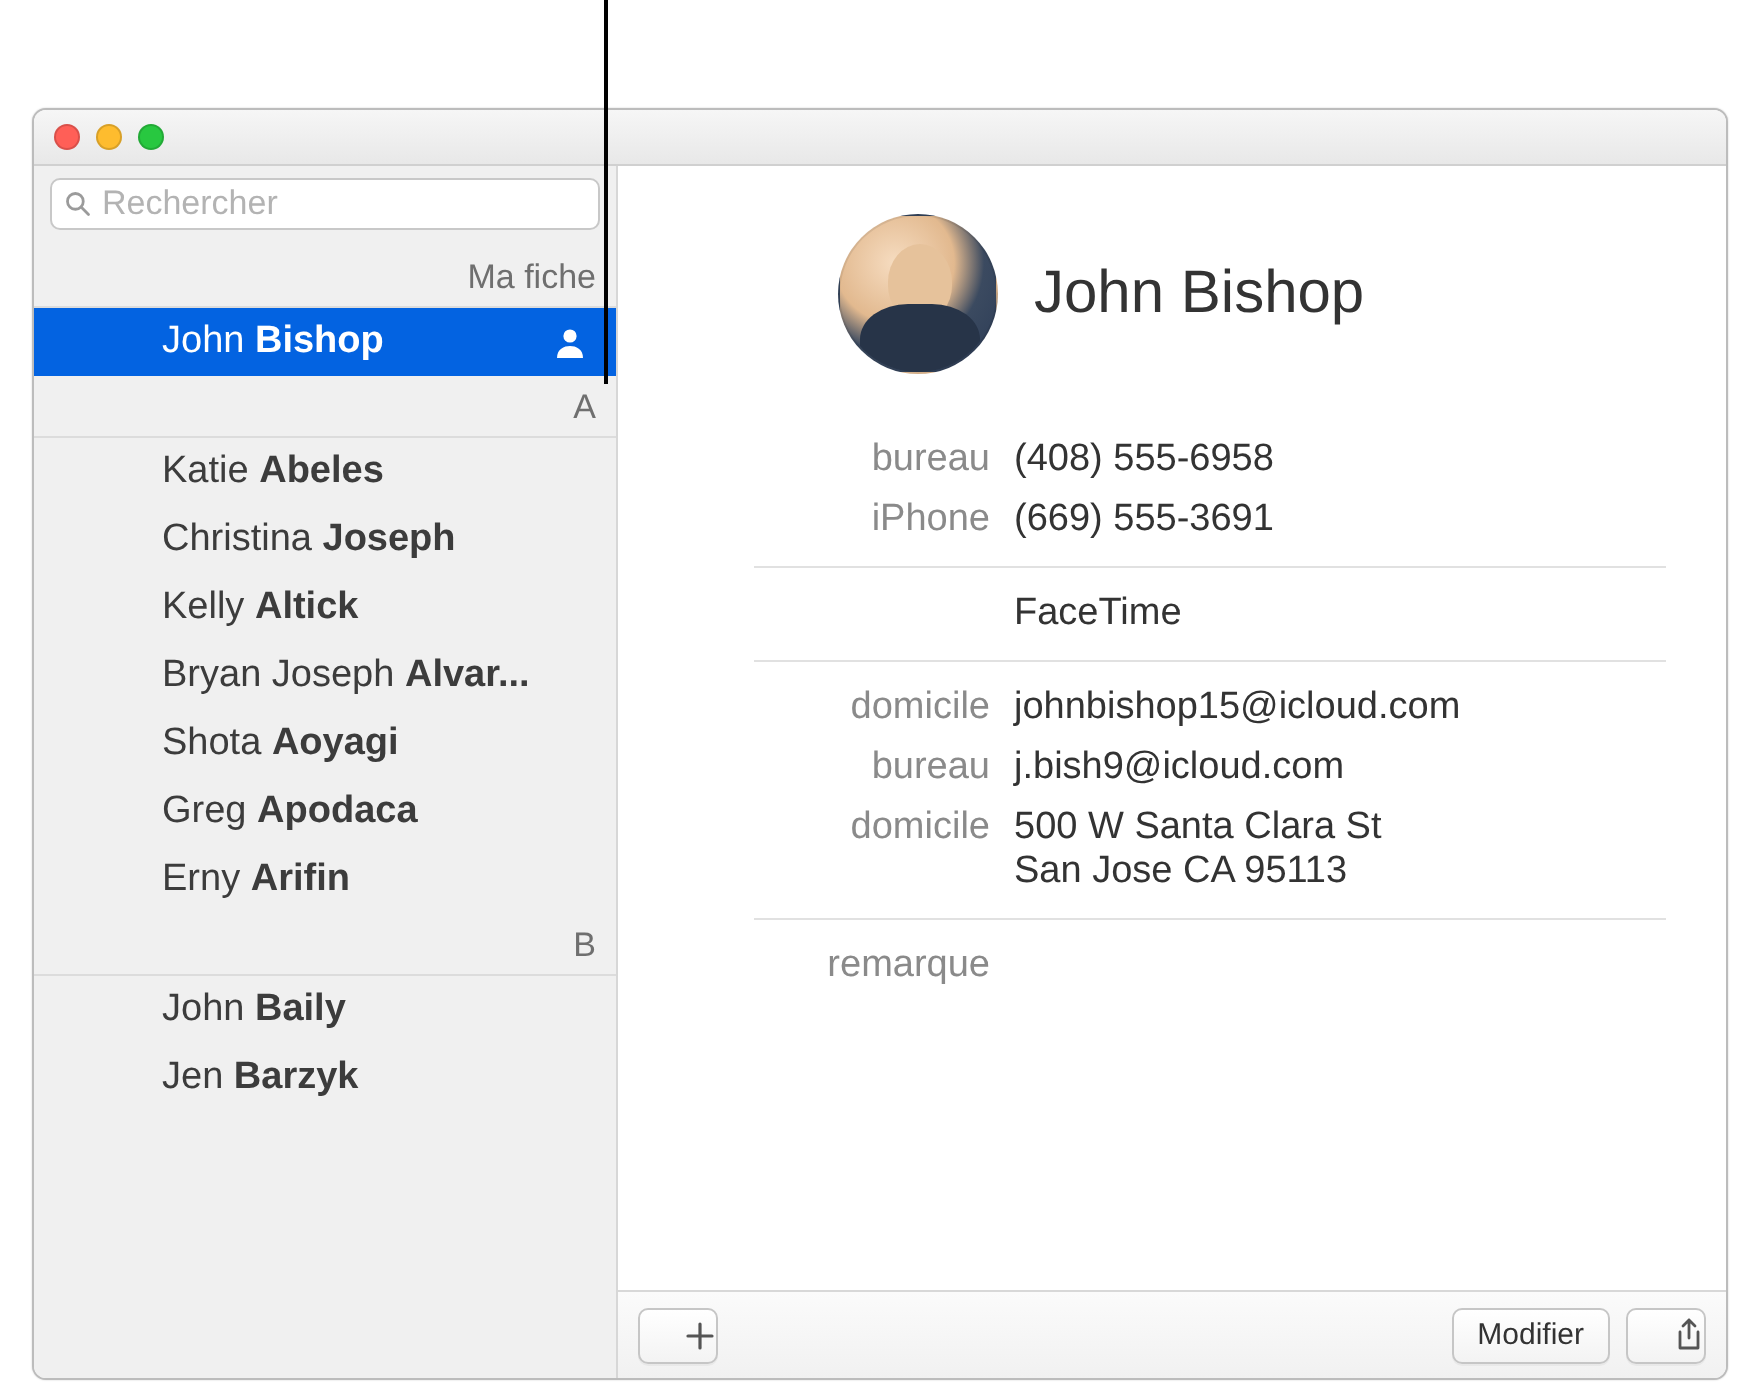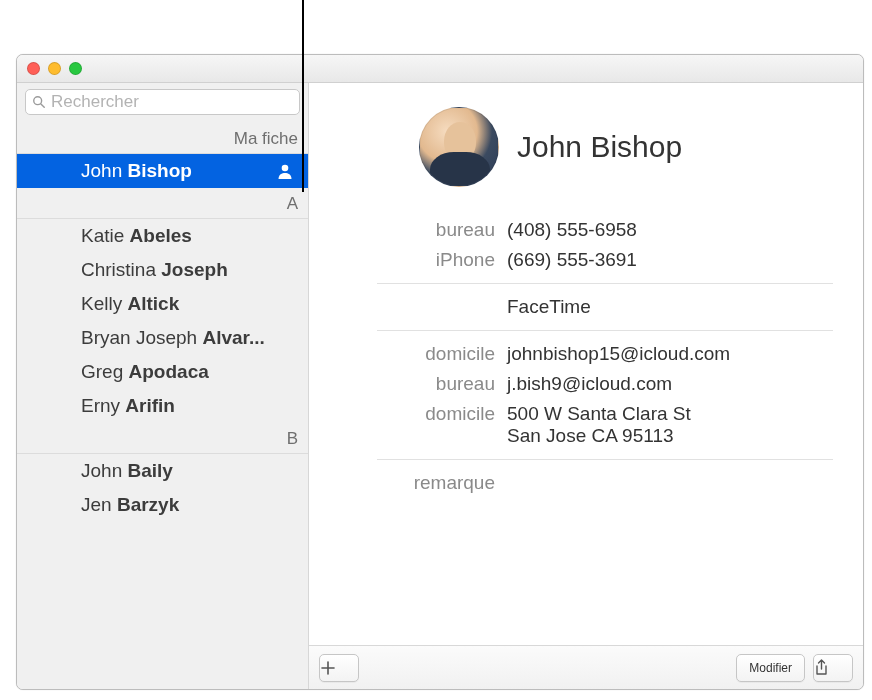--- a/index.html
+++ b/index.html
@@ -191,22 +191,22 @@
     padding: 0 10px;
     gap:8px;
   }
   .btn {
     height:28px;
     border:1px solid #c6c6c6;
     border-radius:5px;
     background: linear-gradient(#ffffff,#f3f3f3);
     display:flex;
     align-items:center;
-    justify-content:flex-start;
-    font-size:12px;
+    justify-content:flex-end;
+    font-size:15px;
     color:#333;
     padding: 0 12px;
     cursor:default;
     box-shadow: 0 1px 0 rgba(0,0,0,0.04);
   }
   .btn.icon { width:40px; padding:0; }
   .spacer { flex:1; }
 </style>
 </head>
 <body>
@@ -246,20 +246,21 @@
               </svg>
           </span>
         </div>
 
         <div id="sections">
             <div class="section-header">A</div>
             <div class="contact-row"><span class="fn">Katie </span><span class="ln">Abeles</span></div>
             <div class="contact-row"><span class="fn">Christina </span><span class="ln">Joseph</span></div>
             <div class="contact-row"><span class="fn">Kelly </span><span class="ln">Altick</span></div>
             <div class="contact-row"><span class="fn">Bryan Joseph </span><span class="ln">Alvar...</span></div>
+            <div class="contact-row"><span class="fn">Shota </span><span class="ln">Aoyagi</span></div>
             <div class="contact-row"><span class="fn">Greg </span><span class="ln">Apodaca</span></div>
             <div class="contact-row"><span class="fn">Erny </span><span class="ln">Arifin</span></div>
             <div class="section-header">B</div>
             <div class="contact-row"><span class="fn">John </span><span class="ln">Baily</span></div>
             <div class="contact-row"><span class="fn">Jen </span><span class="ln">Barzyk</span></div>
           </div>
       </div>
     </div>
 
     <div class="detail">

